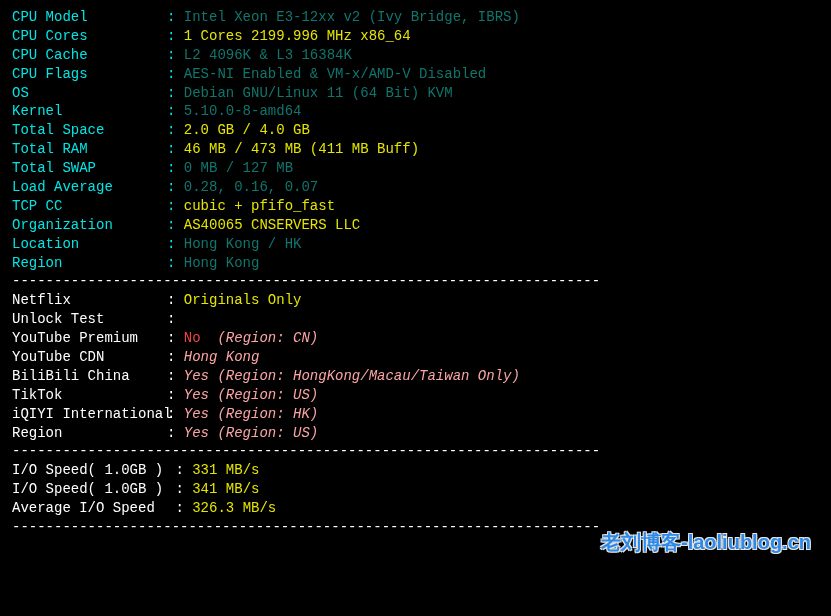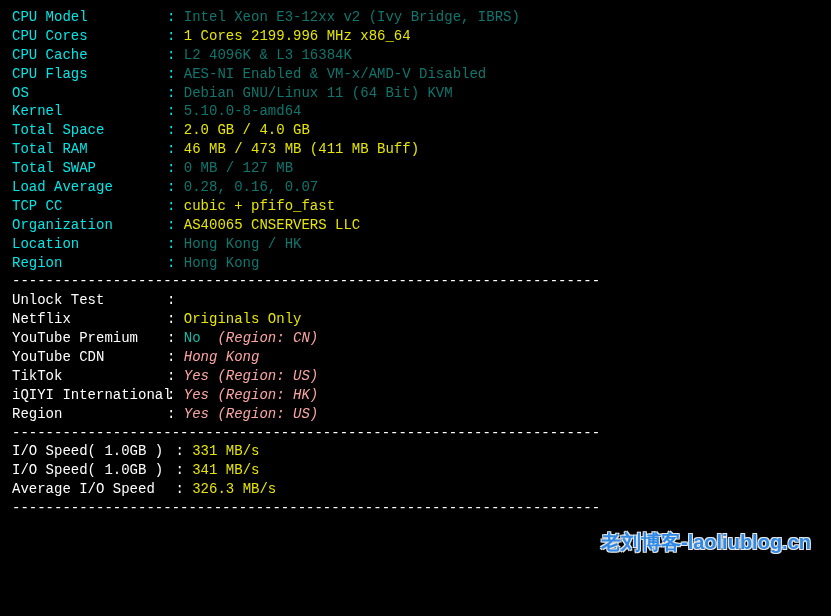--- a/index.html
+++ b/index.html
@@ -34,21 +34,21 @@
     }
     .colon {
       color: #00e5e5;
     }
     .colon-w {
       color: #fff;
     }
     .cyan { color: #0f766e; }
     .yellow { color: #e5e500; }
     .green { color: #fca5a5; font-style: italic; }
-    .red { color: #14b8a6; }
+    .red { color: #ef4444; }
     .divider {
       color: #fff;
       overflow: hidden;
       white-space: nowrap;
     }
     .watermark {
       position: absolute;
       bottom: 60px;
       right: 20px;
       font-family: sans-serif;
@@ -74,24 +74,25 @@
   <div class="row"><span class="label">Total RAM</span><span class="colon">: </span><span class="yellow">46 MB / 473 MB (411 MB Buff)</span></div>
   <div class="row"><span class="label">Total SWAP</span><span class="colon">: </span><span class="cyan">0 MB / 127 MB</span></div>
   <div class="row"><span class="label">Load Average</span><span class="colon">: </span><span class="cyan">0.28, 0.16, 0.07</span></div>
   <div class="row"><span class="label">TCP CC</span><span class="colon">: </span><span class="yellow">cubic + pfifo_fast</span></div>
   <div class="row"><span class="label">Organization</span><span class="colon">: </span><span class="yellow">AS40065 CNSERVERS LLC</span></div>
   <div class="row"><span class="label">Location</span><span class="colon">: </span><span class="cyan">Hong Kong / HK</span></div>
   <div class="row"><span class="label">Region</span><span class="colon">: </span><span class="cyan">Hong Kong</span></div>
 
   <div class="divider">----------------------------------------------------------------------</div>
 
+  <div class="row"><span class="label-w">Netflix</span><span class="colon-w">: </span><span class="yellow">Originals Only</span></div>
   <div class="row"><span class="label-w">Unlock Test</span><span class="colon-w">:</span></div>
-  <div class="row"><span class="label-w">Netflix</span><span class="colon-w">: </span><span class="yellow">Originals Only</span></div>
   <div class="row"><span class="label-w">YouTube Premium</span><span class="colon-w">: </span><span class="red">No</span><span class="green">  (Region: CN)</span></div>
   <div class="row"><span class="label-w">YouTube CDN</span><span class="colon-w">: </span><span class="green">Hong Kong</span></div>
+  <div class="row"><span class="label-w">BiliBili China</span><span class="colon-w">: </span><span class="green">Yes (Region: HongKong/Macau/Taiwan Only)</span></div>
   <div class="row"><span class="label-w">TikTok</span><span class="colon-w">: </span><span class="green">Yes (Region: US)</span></div>
   <div class="row"><span class="label-w">iQIYI International</span><span class="colon-w">: </span><span class="green">Yes (Region: HK)</span></div>
   <div class="row"><span class="label-w">Region</span><span class="colon-w">: </span><span class="green">Yes (Region: US)</span></div>
 
   <div class="divider">----------------------------------------------------------------------</div>
 
   <div class="row"><span class="label-w">I/O Speed( 1.0GB )</span><span class="colon-w"> : </span><span class="yellow">331 MB/s</span></div>
   <div class="row"><span class="label-w">I/O Speed( 1.0GB )</span><span class="colon-w"> : </span><span class="yellow">341 MB/s</span></div>
   <div class="row"><span class="label-w">Average I/O Speed</span><span class="colon-w"> : </span><span class="yellow">326.3 MB/s</span></div>
 

